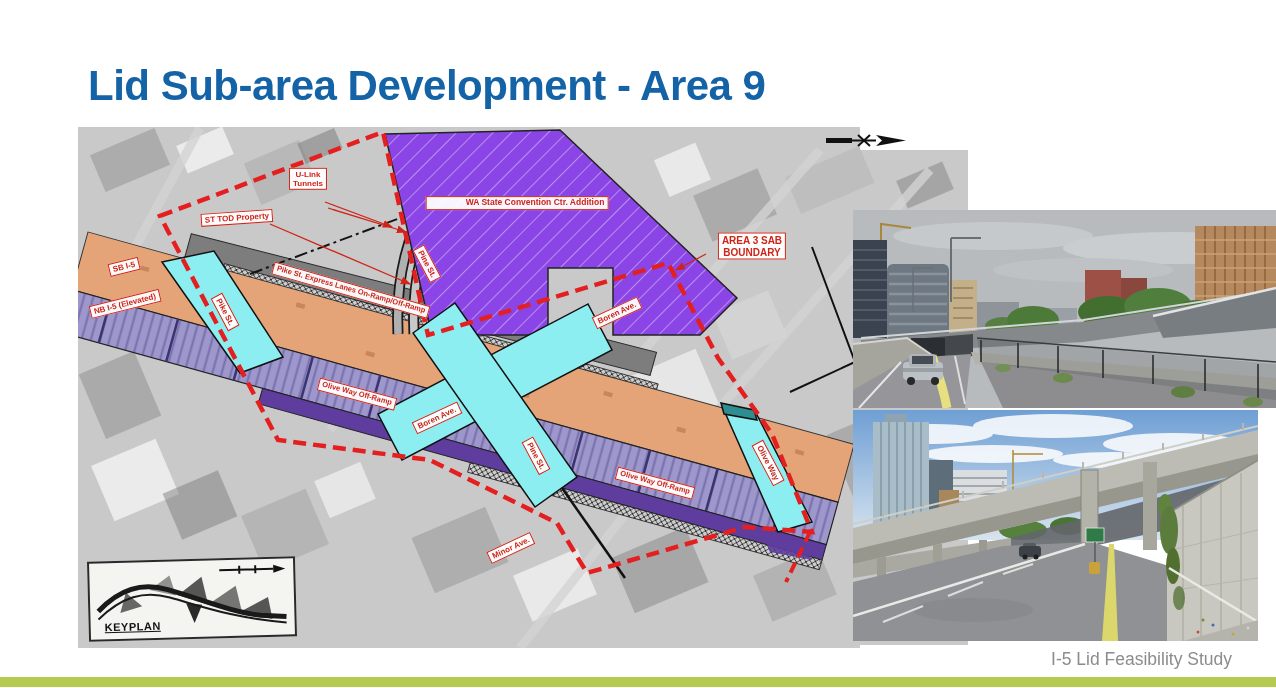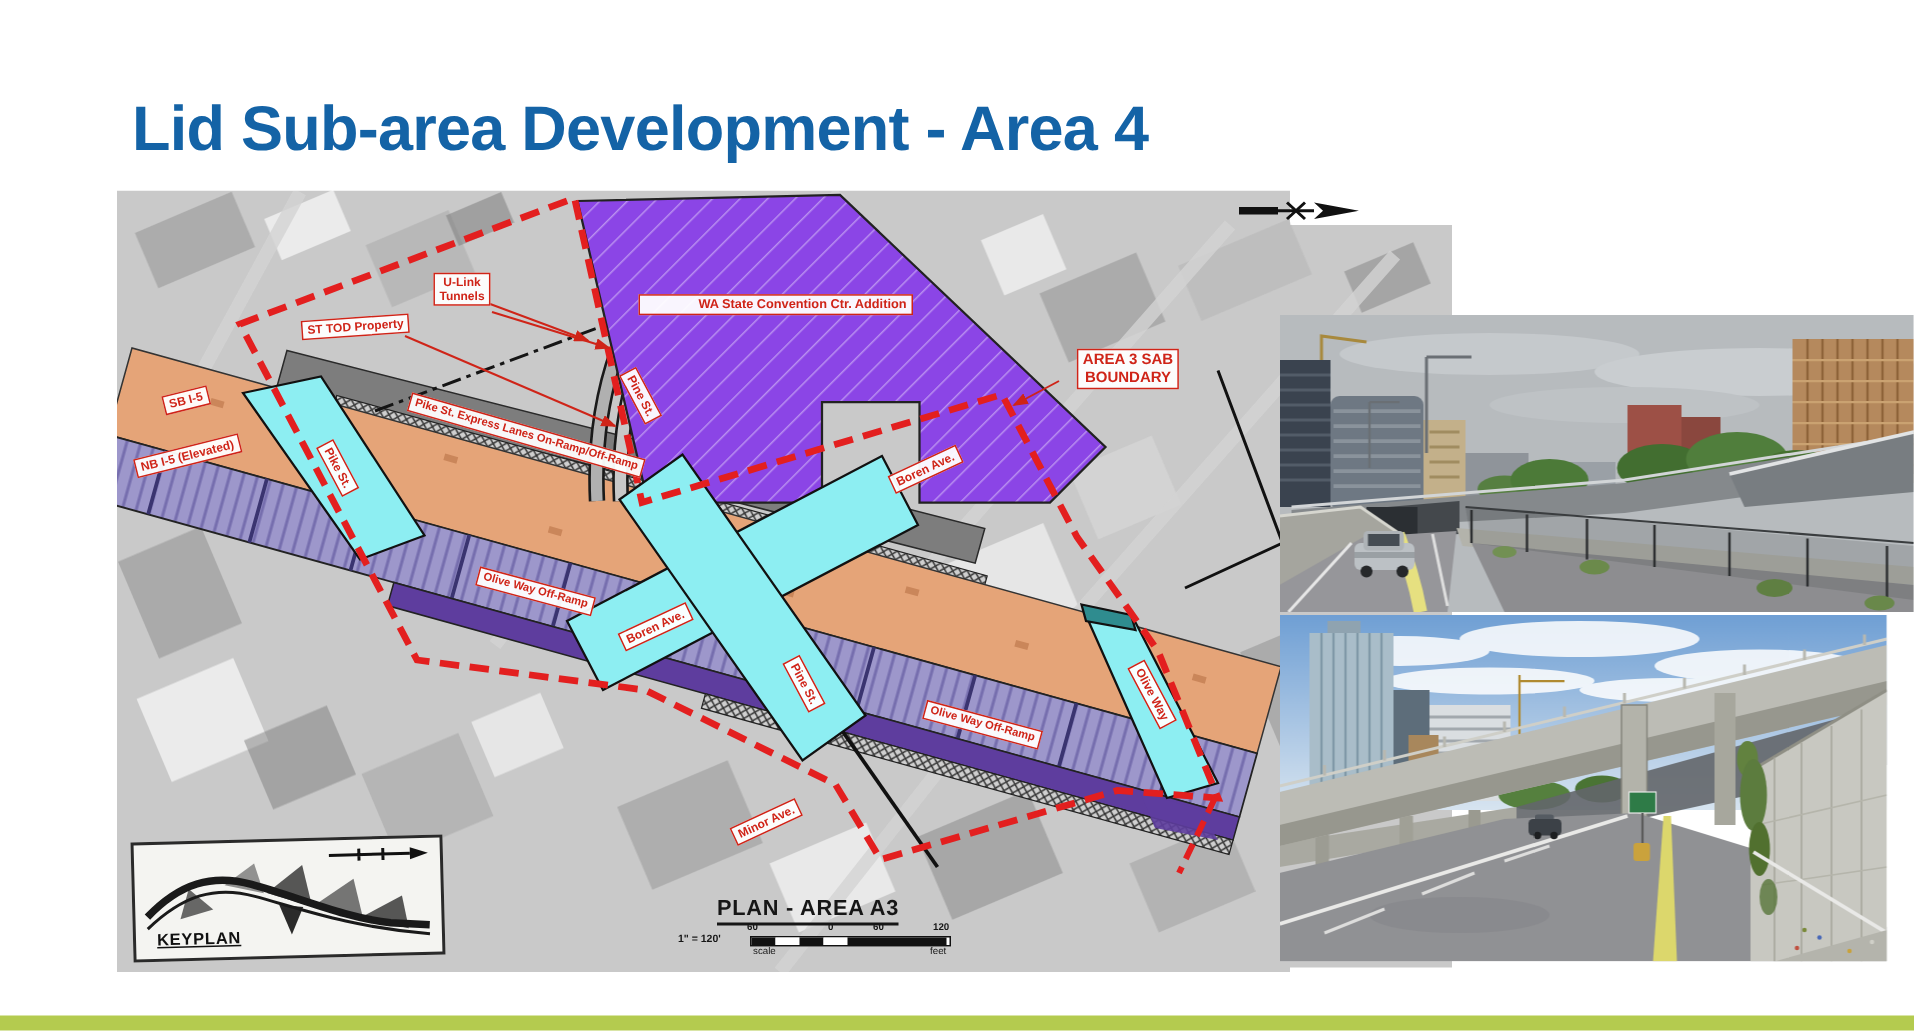--- a/index.html
+++ b/index.html
@@ -30,21 +30,21 @@
   .photo2{left:853px;top:410px;width:405px;height:231px;}
   .north{position:absolute;left:824px;top:131px;width:84px;height:18px;z-index:1;}
   .footer{position:absolute;right:44px;top:649px;font-size:17.5px;color:var(--footer-gray,#8c8c8c);}
   .greenbar{position:absolute;left:0;right:0;bottom:1px;height:10px;background:var(--accent-green,#b4cb4f);}
 </style>
 </head>
 <body>
 
 <div class="slide">
 
-  <h1 class="title">Lid Sub-area Development - Area 4</h1>
+  <h1 class="title">Lid Sub-area Development - Area 9</h1>
 
   <div class="map">
     <svg class="base" width="892" height="521" viewBox="78 127 892 521">
       <defs>
         <pattern id="hp" width="13" height="13" patternTransform="rotate(45)" patternUnits="userSpaceOnUse">
           <rect width="13" height="13" style="fill:var(--convention-purple,#8b45e6)"></rect>
           <line x1="0" y1="0" x2="0" y2="13" stroke="rgba(255,255,255,0.4)" stroke-width="2"></line>
         </pattern>
         <pattern id="lavp" width="9" height="44" patternUnits="userSpaceOnUse">
           <rect width="9" height="44" style="fill:var(--nb-lavender,#9d97cb)"></rect>
@@ -146,21 +146,21 @@
 
       <g style="stroke:var(--label-red,#cf2418)" stroke-width="1.3" fill="none">
         <path d="M270,224 L410,284" marker-end="url(#arr)"></path>
         <path d="M325,202 L392,227" marker-end="url(#arr)"></path>
         <path d="M328,208 L406,232" marker-end="url(#arr)"></path>
         <path d="M706,254 L676,270" marker-end="url(#arr)"></path>
       </g>
     </svg>
 
     <div class="mlabel" style="left:159px;top:91px;--r:-4deg;">ST TOD Property</div>
-    <div class="mlabel" style="left:230px;top:66px;">U-Link
+    <div class="mlabel" style="left:230px;top:52px;">U-Link
 Tunnels</div>
     <div class="mlabel" style="left:439px;top:76px;font-size:8.5px;padding-left:39px;">WA State Convention Ctr. Addition</div>
     <div class="mlabel" style="left:656px;top:119px;font-size:10px;margin-left:18px;">AREA 3 SAB
 BOUNDARY</div>
     <div class="mlabel" style="left:349px;top:137px;--r:62deg;">Pine St.</div>
     <div class="mlabel" style="left:147px;top:185px;--r:62deg;">Pike St.</div>
     <div class="mlabel" style="left:46px;top:140px;--r:-14deg;">SB I-5</div>
     <div class="mlabel" style="left:47px;top:177px;--r:-14deg;">NB I-5 (Elevated)</div>
     <div class="mlabel" style="left:273px;top:163px;--r:16deg;font-size:7.5px;white-space:nowrap;">Pike St. Express Lanes On-Ramp/Off-Ramp</div>
     <div class="mlabel" style="left:279px;top:267px;--r:15deg;font-size:7.5px;white-space:nowrap;">Olive Way Off-Ramp</div>
@@ -180,37 +180,20 @@
         <polygon points="96,42 104,62 112,44" fill="#2a2a2a"></polygon>
         <polygon points="36,30 52,44 30,50" fill="#444" opacity="0.8"></polygon>
         <path d="M8,48 C30,26 52,20 78,28 C108,37 140,52 170,56 L196,58" stroke="#1a1a1a" stroke-width="5" fill="none"></path>
         <path d="M8,56 C32,34 54,28 80,36 C110,45 142,58 196,64" stroke="#1a1a1a" stroke-width="2" fill="none"></path>
         <path d="M130,10 H184 M150,6 V14 M166,6 V14" stroke="#111" stroke-width="2" fill="none"></path>
         <polygon points="184,6 196,10 184,14" fill="#111"></polygon>
       </svg>
       <span class="keyplan-label">KEYPLAN</span>
     </div>
 
-    <div class="planblock">
-      <span class="plan-title">PLAN - AREA A3</span>
-      <span class="sc-ratio">1" = 120'</span>
-      <span class="sc-t" style="left:46px;">60</span>
-      <span class="sc-t" style="left:100px;">0</span>
-      <span class="sc-t" style="left:130px;">60</span>
-      <span class="sc-t" style="left:170px;">120</span>
-      <div class="sc-bar">
-        <i style="width:16px;background:#111"></i>
-          <i style="width:16px;background:#fff"></i>
-        <i style="width:16px;background:#111"></i>
-          <i style="width:16px;background:#fff"></i>
-        <i style="width:66px;background:#111"></i>
-      </div>
-      <span class="sc-cap" style="left:50px;">scale</span>
-      <span class="sc-cap" style="left:168px;">feet</span>
-    </div>
   </div>
 
   <svg class="north" viewBox="0 0 84 18">
     <rect x="2" y="7" width="26" height="5" fill="#111"></rect>
     <path d="M28,9.5 H52" stroke="#111" stroke-width="2"></path>
     <path d="M34,4 L46,15 M46,4 L34,15" stroke="#111" stroke-width="2"></path>
     <polygon points="52,4 82,9.5 52,15 58,9.5" fill="#111"></polygon>
   </svg>
 
   <div class="photo photo1">
@@ -335,14 +318,15 @@
       </g>
       <polygon points="330,231 405,231 405,210" fill="#b4b4ac"></polygon>
       <circle cx="345" cy="222" r="1.5" fill="#c05040"></circle>
         <circle cx="360" cy="215" r="1.5" fill="#4868b8"></circle>
       <circle cx="380" cy="224" r="1.5" fill="#c8a23c"></circle>
         <circle cx="395" cy="218" r="1.5" fill="#d0d0c8"></circle>
       <circle cx="350" cy="210" r="1.5" fill="#7a8a3a"></circle>
     </svg>
   </div>
 
+  <div class="footer">I-5 Lid Feasibility Study</div>
   <div class="greenbar"></div>
 </div>
 
 </body></html>

